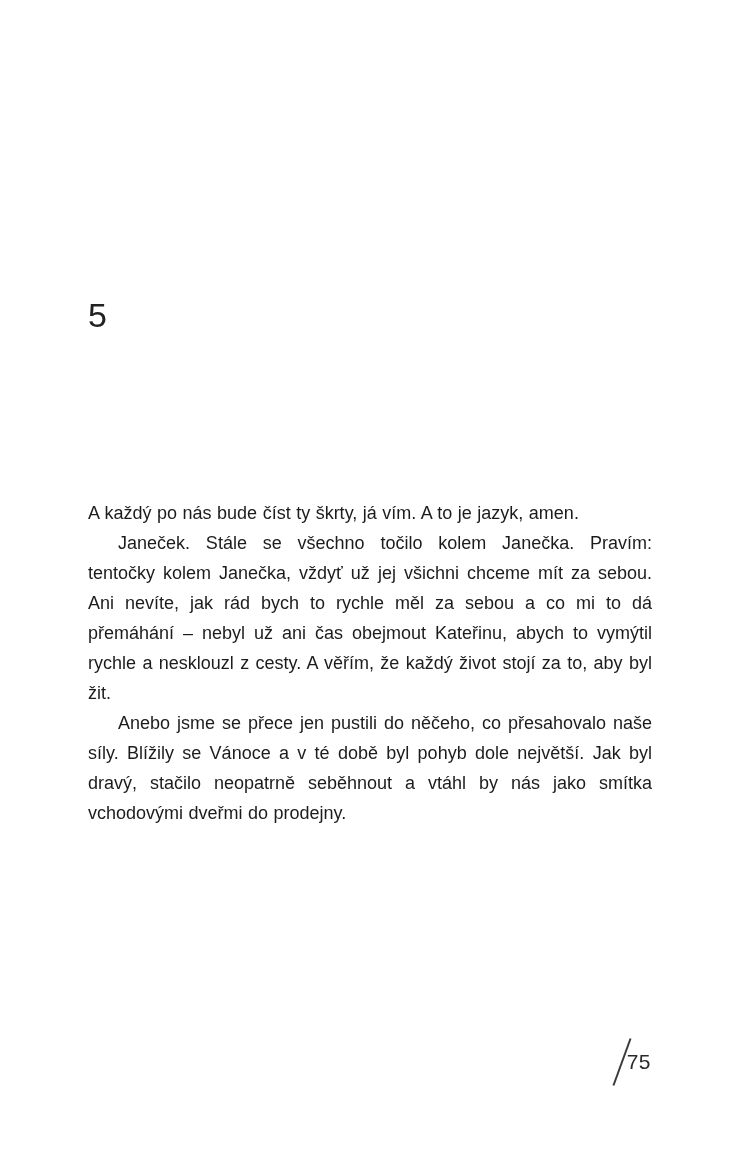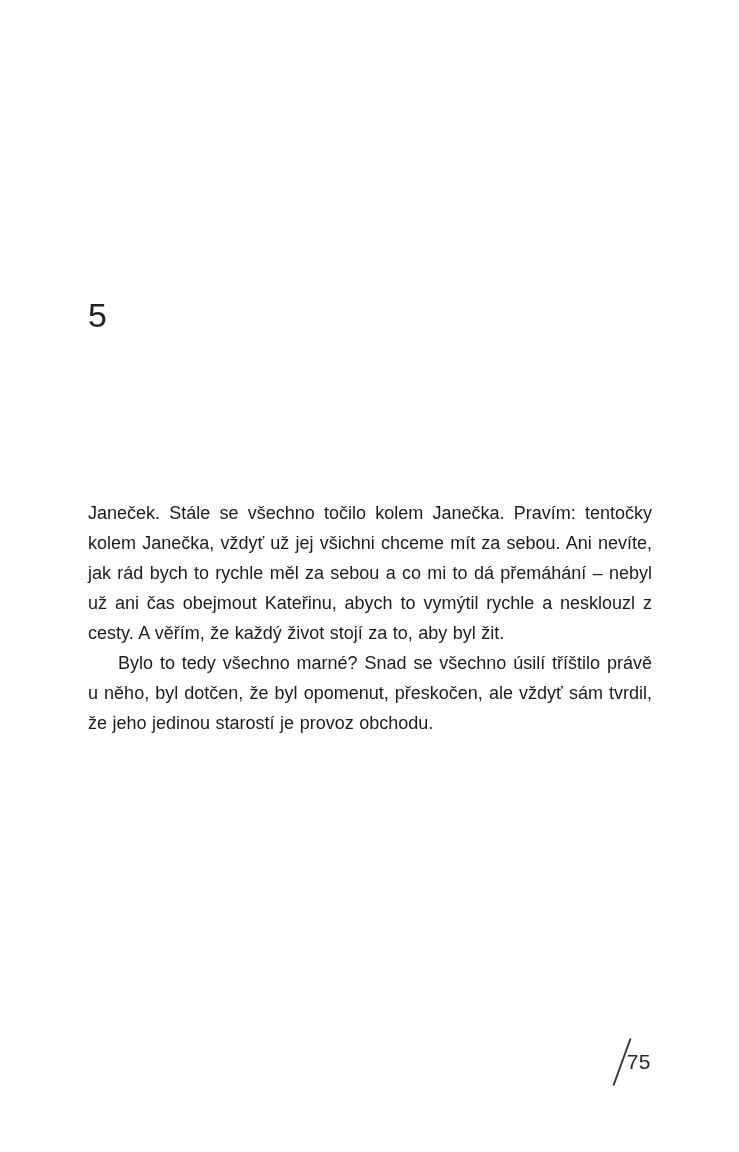--- a/index.html
+++ b/index.html
@@ -72,22 +72,23 @@
   }
 </style>
 </head>
 <body>
 
 <div class="page">
 
   <div class="chapter-number">5</div>
 
   <div class="text-block">
+      <p lang="cs">A každý po nás bude číst ty škrty, já vím. A to je jazyk, amen.</p>
       <p lang="cs">Janeček. Stále se všechno točilo kolem Janečka. Pravím: tentočky kolem Janečka, vždyť už jej všichni chceme mít za sebou. Ani nevíte, jak rád bych to rychle měl za sebou a co mi to dá přemáhání – nebyl už ani čas obejmout Kateřinu, abych to vymýtil rychle a nesklouzl z cesty. A věřím, že každý život stojí za to, aby byl žit.</p>
-      <p lang="cs">Bylo to tedy všechno marné? Snad se všechno úsilí tříštilo právě u něho, byl dotčen, že byl opomenut, přeskočen, ale vždyť sám tvrdil, že jeho jedinou starostí je provoz obchodu.</p>
+      <p lang="cs">Anebo jsme se přece jen pustili do něčeho, co přesahovalo naše síly. Blížily se Vánoce a v té době byl pohyb dole největší. Jak byl dravý, stačilo neopatrně seběhnout a vtáhl by nás jako smítka vchodovými dveřmi do prodejny.</p>
     </div>
 
   <div class="footer">
     <div class="slash-mark"></div>
     <div class="page-number">75</div>
   </div>
 
 </div>
 
 </body></html>

